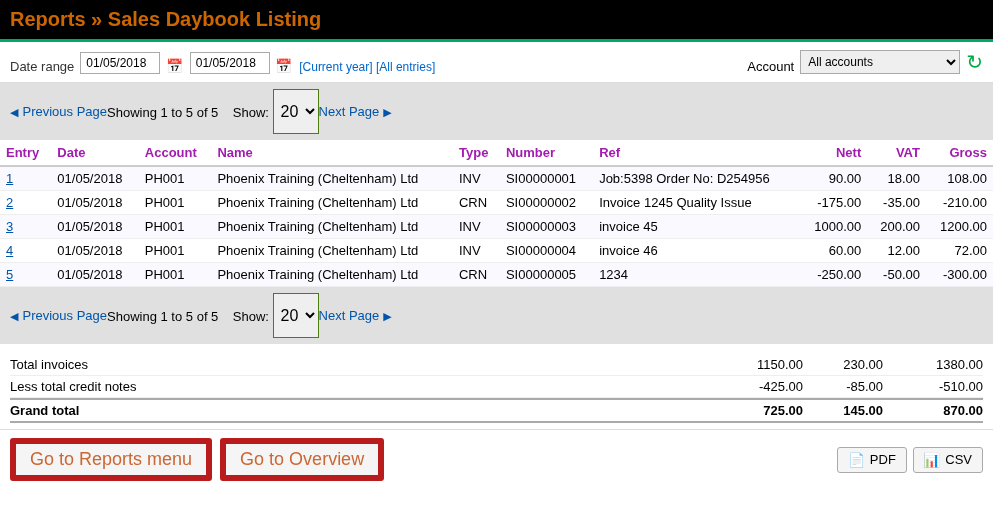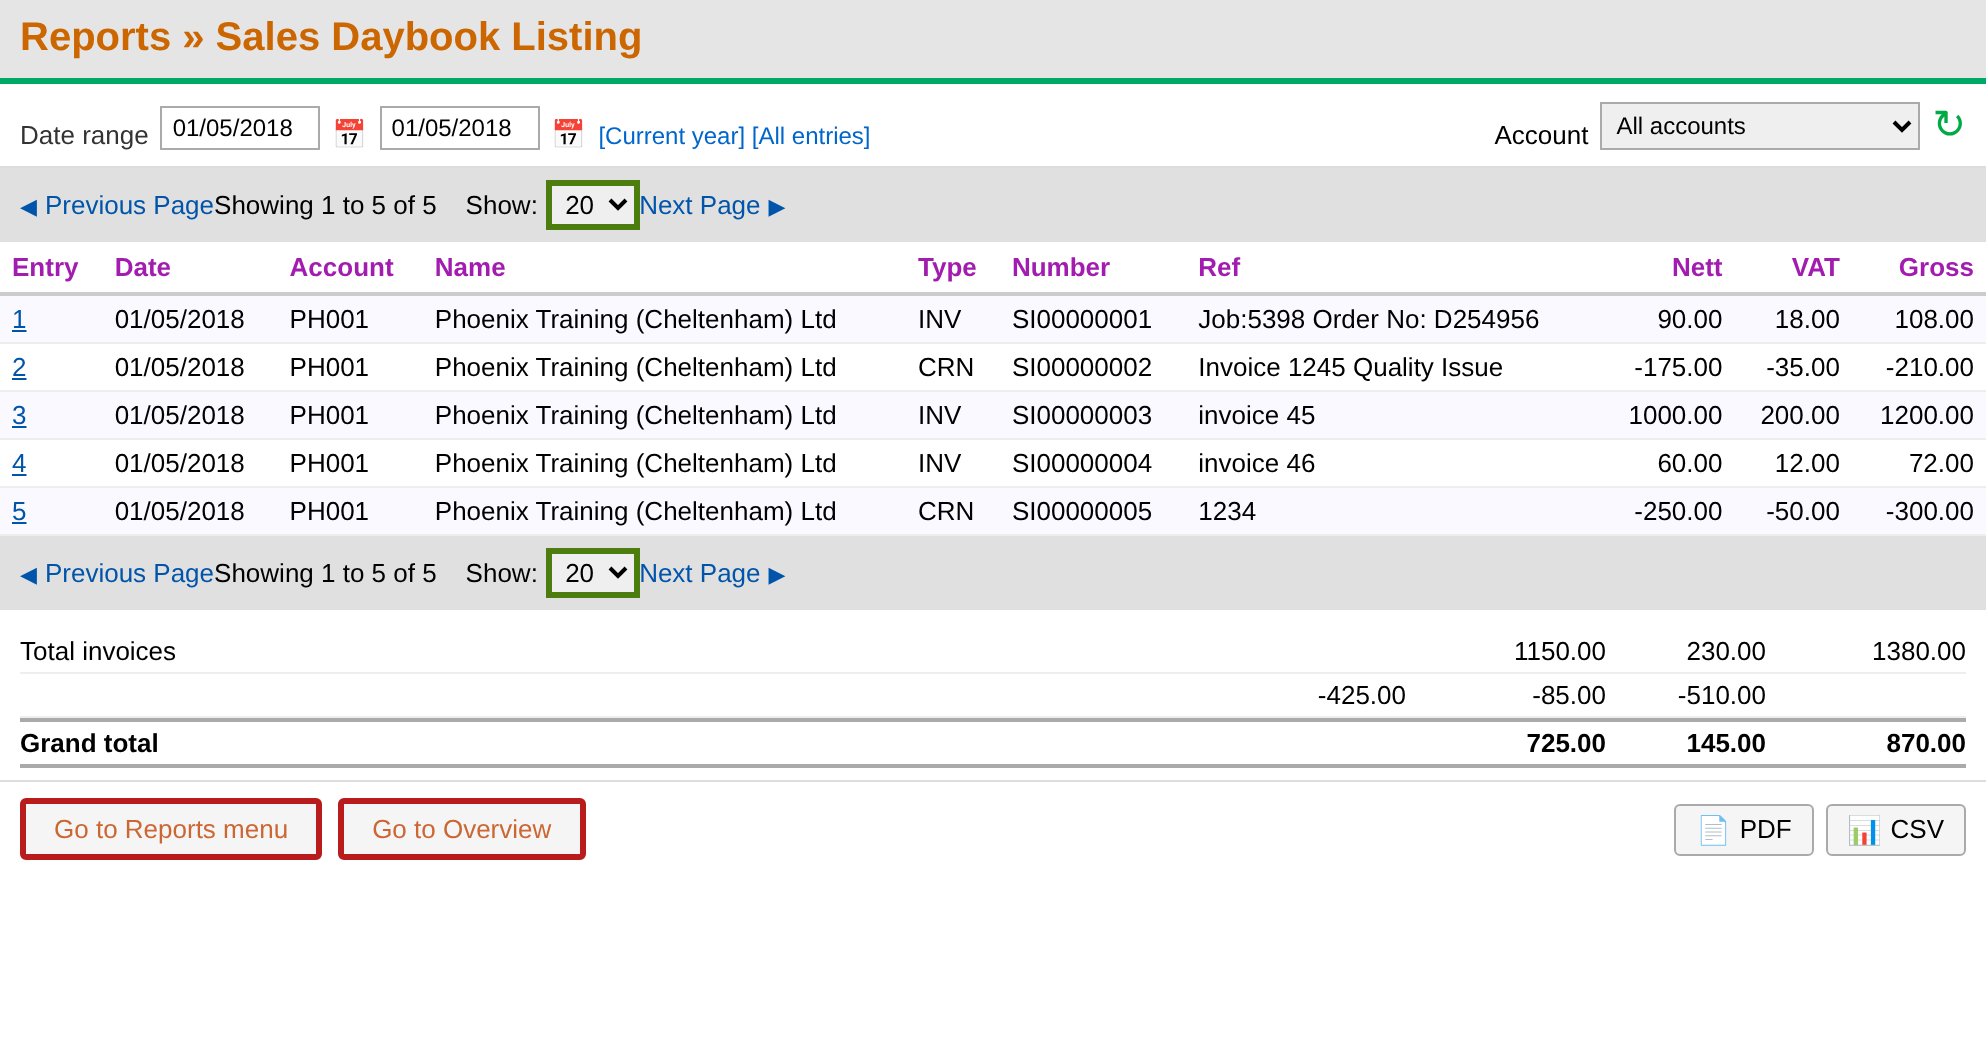--- a/index.html
+++ b/index.html
@@ -1,19 +1,19 @@
 <!DOCTYPE html>
 <html><head>
   <meta charset="utf-8">
   <style>
     * { box-sizing: border-box; margin: 0; padding: 0; }
     body { font-family: Arial, sans-serif; font-size: 13px; background: #fff; width: 993px; }
 
     .page-title {
-      background: #e5e5e5;
+      background: #000000;
       border-bottom: 3px solid #00aa66;
       padding: 8px 10px;
       font-size: 20px;
       font-weight: bold;
       color: #cc6600;
     }
 
     .toolbar {
       padding: 8px 10px;
       display: flex;
@@ -78,23 +78,23 @@
       border: none;
       cursor: pointer;
       color: #0055aa;
       font-size: 13px;
       display: flex;
       align-items: center;
       gap: 4px;
     }
 
     .show-select {
-      border: 3px solid #4d7c0f;
-      font-size: 13px;
-      padding: 1px 3px;
+      border: 1px solid #4d7c0f;
+      font-size: 16px;
+      padding: 12px 3px;
     }
 
     table {
       width: 100%;
       border-collapse: collapse;
     }
 
     thead tr th {
       background: #fff;
       border-bottom: 2px solid #ccc;
@@ -157,24 +157,24 @@
       display: flex;
       align-items: center;
       justify-content: space-between;
       border-top: 1px solid #ddd;
     }
 
     .footer-left { display: flex; gap: 8px; }
 
     .footer-btn {
       background: #f5f5f5;
-      border: 3px solid #b91c1c;
+      border: 6px solid #b91c1c;
       color: #cc6633;
       padding: 5px 14px;
-      font-size: 13px;
+      font-size: 18px;
       cursor: pointer;
       border-radius: 3px;
     }
 
     .footer-right { display: flex; gap: 6px; align-items: center; }
 
     .export-btn {
       background: #f5f5f5;
       border: 1px solid #aaa;
       padding: 4px 10px;
@@ -332,20 +332,21 @@
 
 <div class="totals-section">
   <div id="totals-rows">
       <div class="totals-row">
       <span>Total invoices</span>
       <span class="totals-val">1150.00</span>
       <span class="totals-val">230.00</span>
       <span class="totals-val">1380.00</span>
     </div>
       <div class="totals-row">
+      <span>Less total credit notes</span>
       <span class="totals-val">-425.00</span>
       <span class="totals-val">-85.00</span>
       <span class="totals-val">-510.00</span>
     </div>
       <div class="totals-row grand">
       <span>Grand total</span>
       <span class="totals-val">725.00</span>
       <span class="totals-val">145.00</span>
       <span class="totals-val">870.00</span>
     </div>

